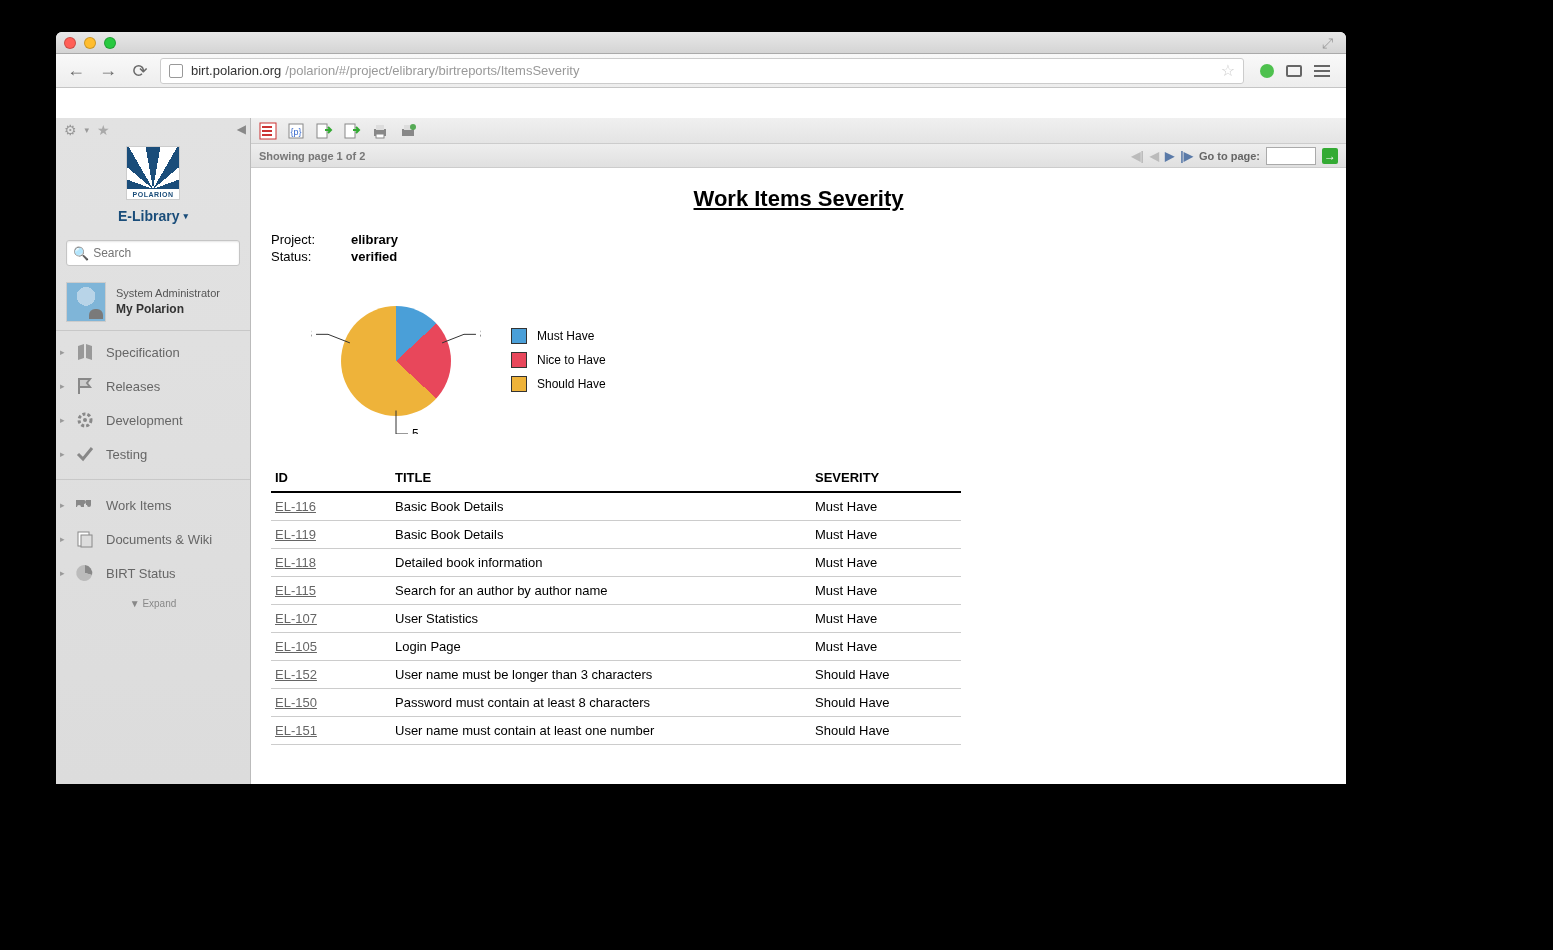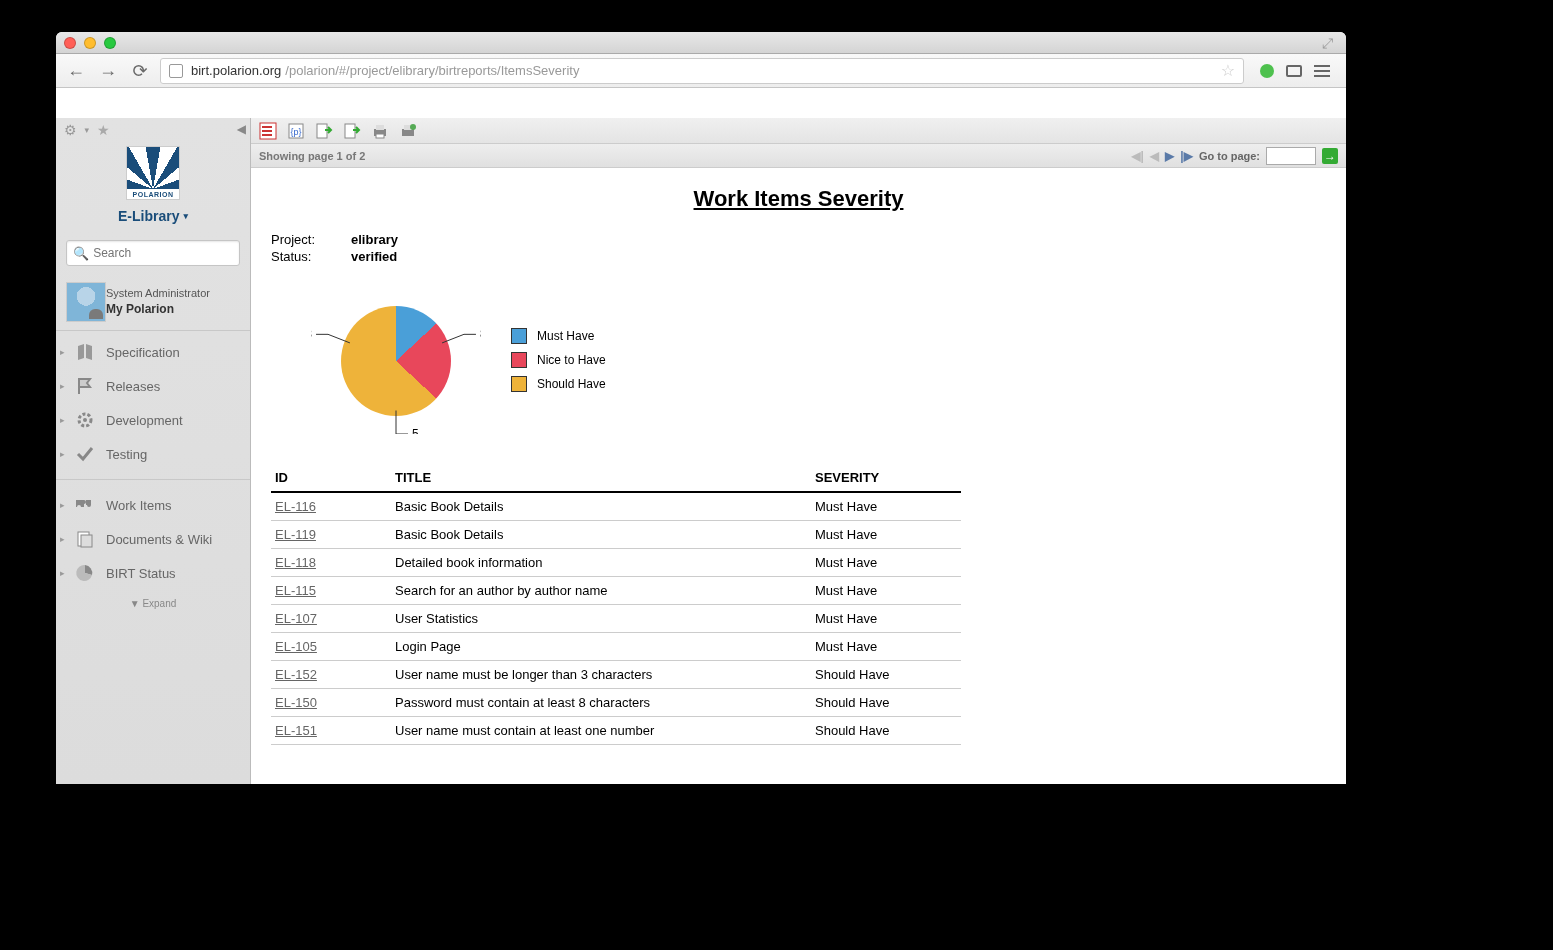--- a/index.html
+++ b/index.html
@@ -33,21 +33,21 @@
 .gear-sm { color: #999; font-size: 14px; }
 .star-sm { color: #aaa; font-size: 14px; }
 .collapse-arrow { position: absolute; right: 4px; top: 4px; color: #888; font-size: 12px; }
 .logo-box { display: flex; flex-direction: column; align-items: center; padding: 4px 0 8px; }
 .logo-img { width: 54px; height: 54px; background: #fff; border: 1px solid #ccc; display: flex; align-items: center; justify-content: center; position: relative; overflow: hidden; }
 .logo-rays { position: absolute; width: 100%; height: 42px; top: 0; background: conic-gradient(from -90deg at 50% 100%, #1a4d7a 0deg 20deg, #fff 20deg 40deg, #1a4d7a 40deg 60deg, #fff 60deg 80deg, #1a4d7a 80deg 100deg, #fff 100deg 120deg, #1a4d7a 120deg 140deg, #fff 140deg 160deg, #1a4d7a 160deg 180deg); }
 .logo-text { position: absolute; bottom: 1px; font-size: 7px; color: #1a4d7a; font-weight: bold; letter-spacing: 0.5px; }
 .project-name { color: #1a4d7a; font-weight: bold; font-size: 14px; margin-top: 8px; display: flex; align-items: center; gap: 4px; cursor: pointer; }
 .search-box { margin: 8px 10px; height: 26px; background: #fff; border: 1px solid #c5c5c5; border-radius: 3px; display: flex; align-items: center; padding: 0 6px; gap: 4px; box-shadow: inset 0 1px 2px rgba(0,0,0,0.1); }
 .search-box input { border: none; outline: none; font-size: 12px; flex: 1; color: #999; background: transparent; }
-.user-block { display: flex; align-items: center; padding: 8px 10px; border-bottom: 1px solid #c8c8c8; }
+.user-block { display: flex; align-items: center; padding: 8px 10px; gap: 10px; border-bottom: 1px solid #c8c8c8; }
 .avatar { width: 40px; height: 40px; background: radial-gradient(circle at 50% 35%, #b8d4e8 30%, #7fb5d8 30%); border: 1px solid #ccc; position: relative; }
 .avatar::after { content: ""; position: absolute; bottom: 2px; left: 22px; width: 14px; height: 10px; background: #7a7a7a; border-radius: 6px 6px 0 0; }
 .user-text { font-size: 11px; color: #555; line-height: 1.4; }
 .user-text .mp { font-weight: bold; color: #333; font-size: 12px; }
 .nav-list { padding: 4px 0; }
 .nav-item { display: flex; align-items: center; padding: 7px 12px 7px 18px; gap: 10px; color: #666; cursor: pointer; position: relative; font-size: 13px; }
 .nav-item .exp { position: absolute; left: 4px; font-size: 9px; color: #999; }
 .nav-icon { width: 22px; height: 20px; display: flex; align-items: center; justify-content: center; color: #888; font-size: 18px; }
 .nav-divider { height: 1px; background: #c8c8c8; margin: 4px 0; }
 .sub-item { display: flex; align-items: center; padding: 5px 12px 5px 32px; gap: 8px; color: #555; font-size: 12px; cursor: pointer; }

